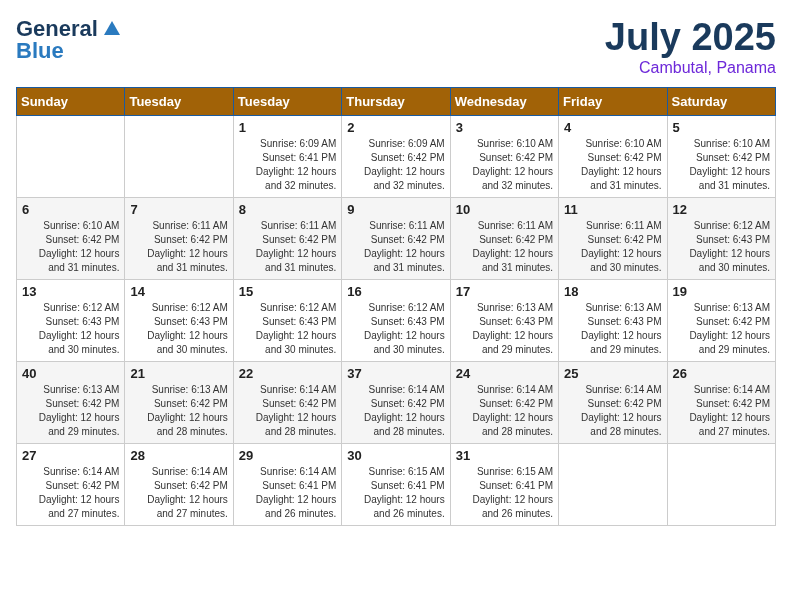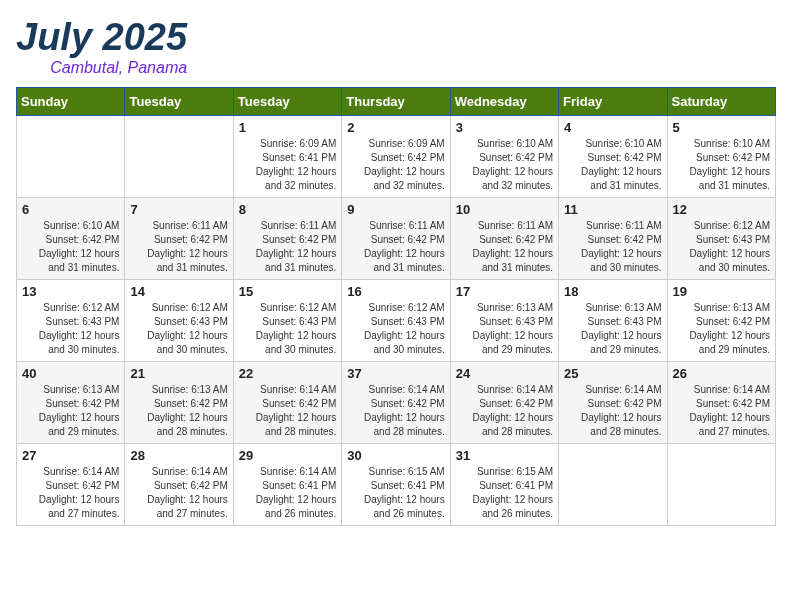--- a/index.html
+++ b/index.html
@@ -16,38 +16,37 @@
       align-items: flex-start;
       margin-bottom: 10px;
     }
     .logo {
       display: flex;
       flex-direction: column;
       align-items: flex-start;
     }
     .title-area {
       text-align: right;
-      font-style: italic;
     }
     .month-title {
       font-size: 38px;
       font-weight: bold;
       color: #1a3a5c;
     }
     .location-title {
       font-size: 16px;
       color: #6d28d9;
     }
     .calendar {
       width: 100%;
       border-collapse: collapse;
       border: 1px solid #ccc;
     }
     .calendar th {
-      background-color: #4d7c0f;
+      background-color: #a16207;
       color: #fff;
       font-size: 13px;
       font-weight: bold;
       padding: 6px 4px;
       text-align: left;
       border: 1px solid #1a5a9f;
     }
     .calendar td {
       vertical-align: top;
       border: 1px solid #ccc;
@@ -75,20 +74,29 @@
       text-align: right;
     }
     .empty-cell {
       background: #f9f9f9;
     }
   </style>
 </head>
 <body>
 
 <div class="header-area">
+  <div class="logo">
+    <div style="display:flex; align-items:center; gap:2px;">
+      <span style="font-size:22px;font-weight:bold;color:#1a3a5c;">General</span>
+      <svg width="20" height="20" viewBox="0 0 20 20" style="margin-left:2px;">
+        <polygon points="10,2 18,16 2,16" fill="#2a7abf"></polygon>
+      </svg>
+    </div>
+    <span style="font-size:22px;font-weight:bold;color:#2a7abf;margin-top:-4px;">Blue</span>
+  </div>
   <div class="title-area">
     <div class="month-title">July 2025</div>
     <div class="location-title">Cambutal, Panama</div>
   </div>
 </div>
 
 <table class="calendar">
   <thead>
     <tr>
     <th>Sunday</th>

